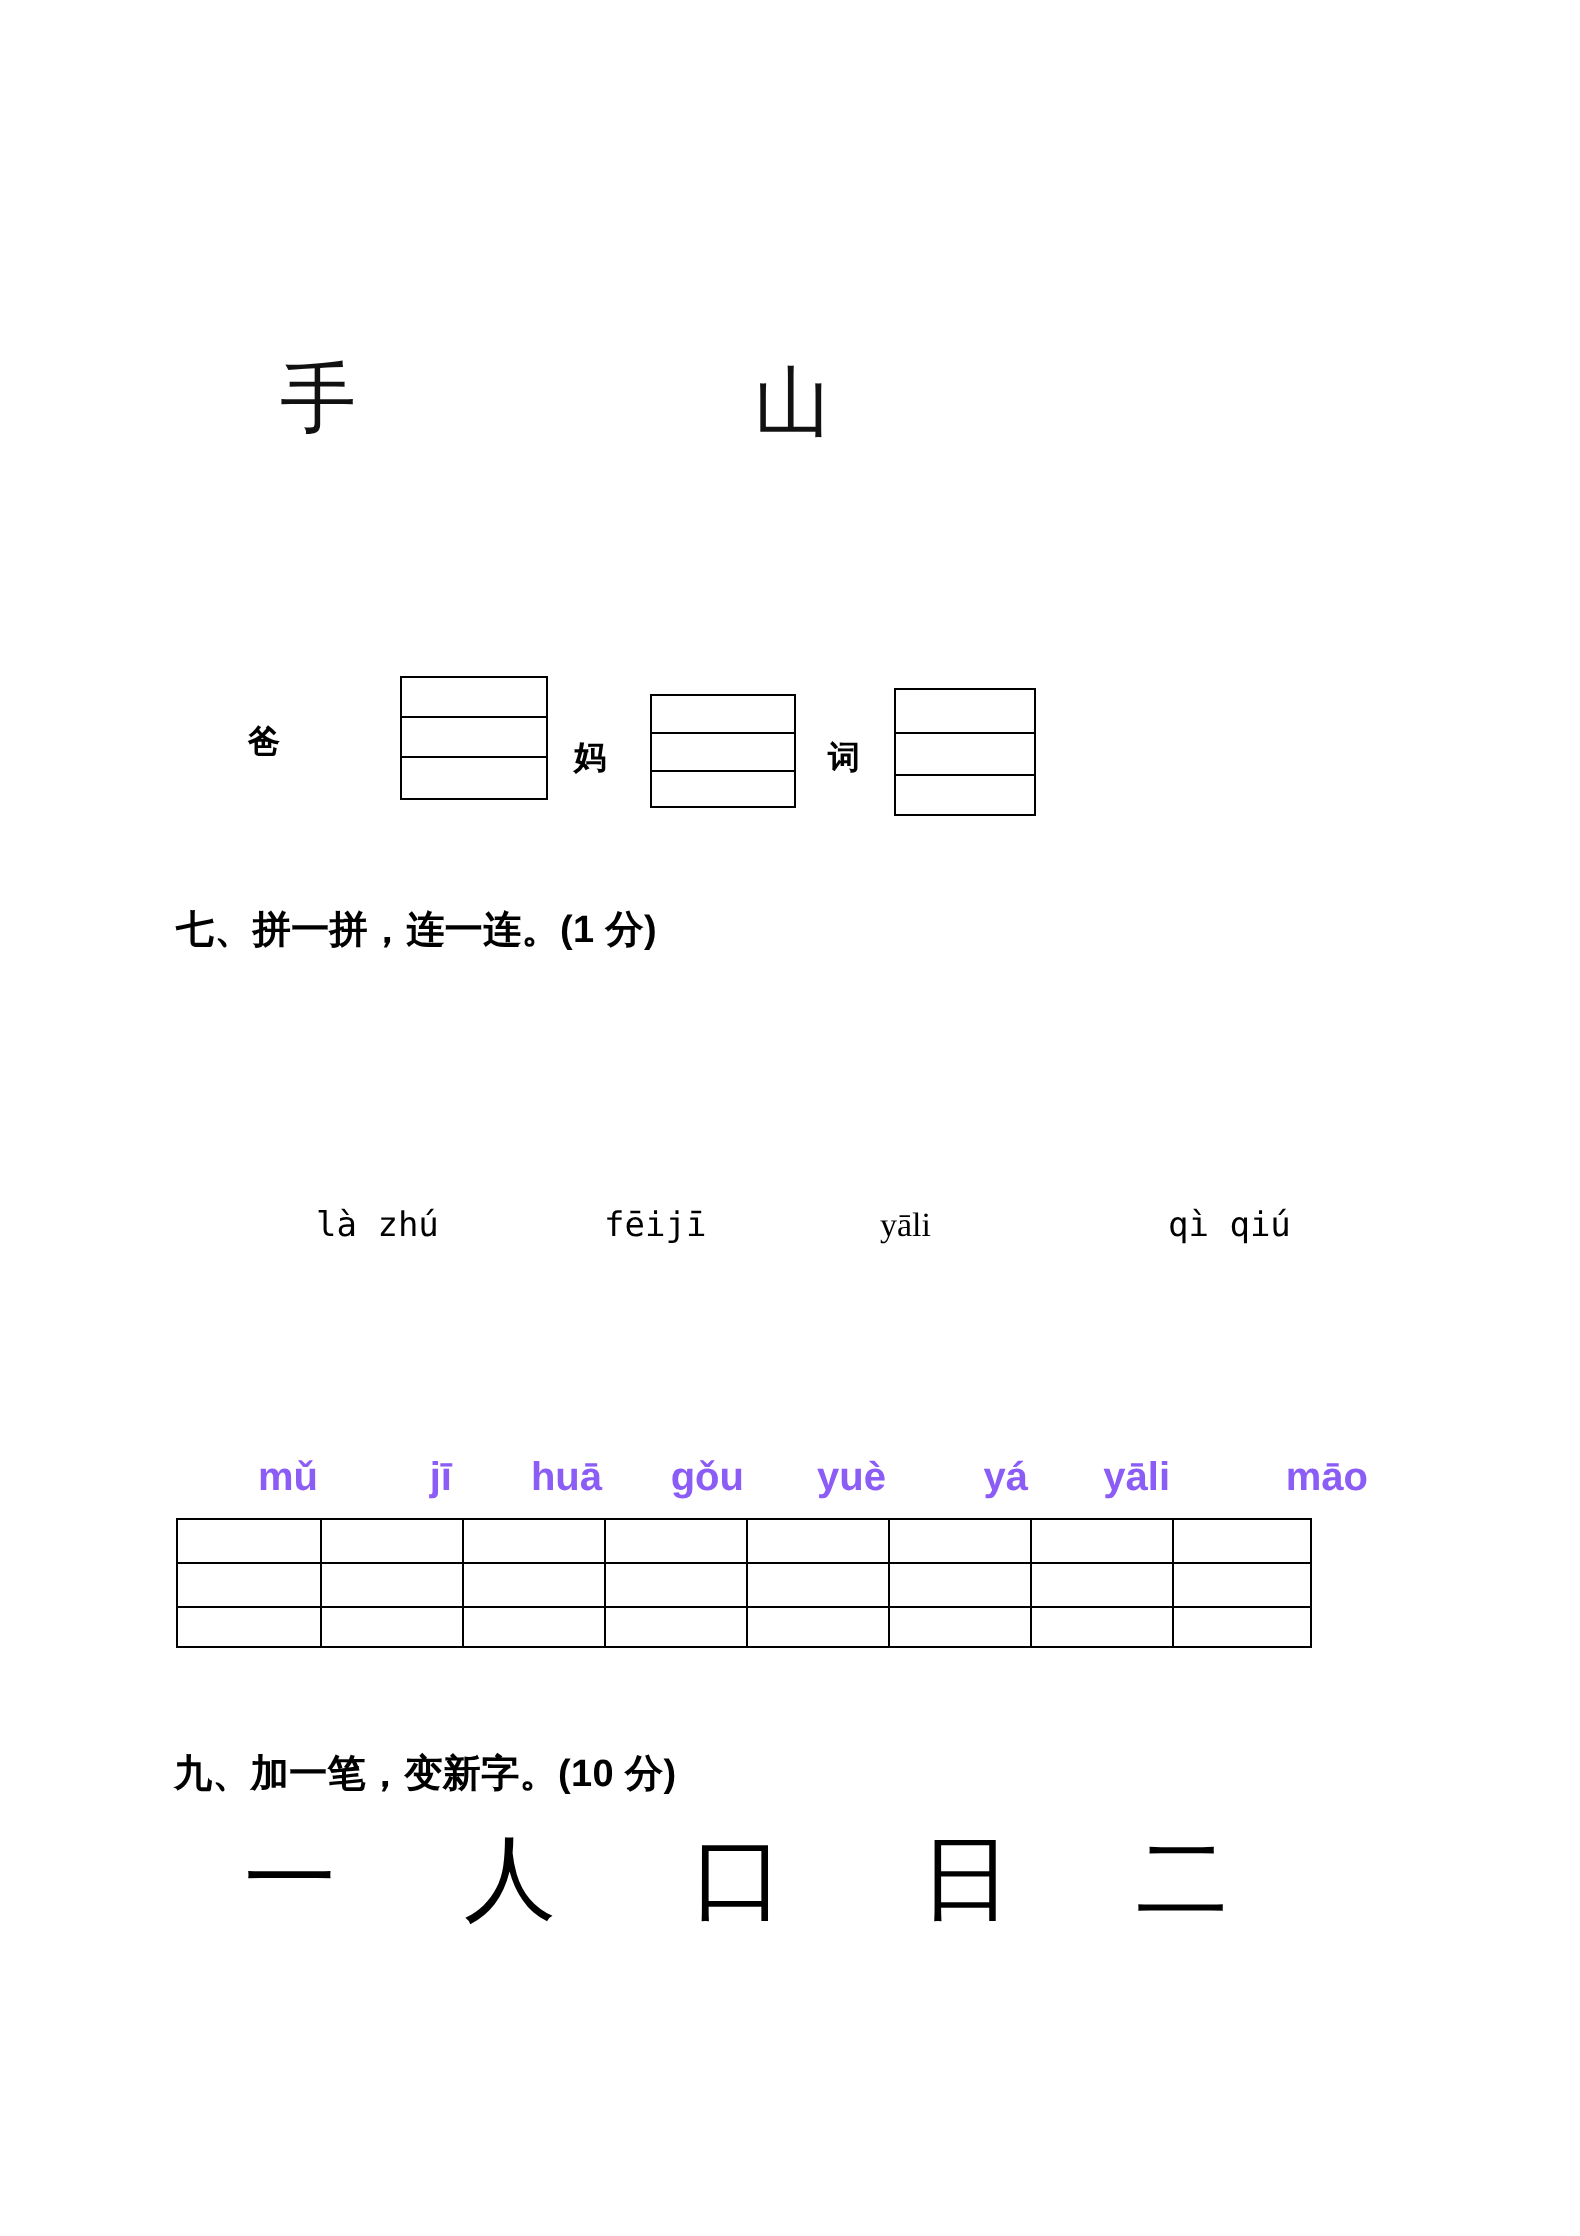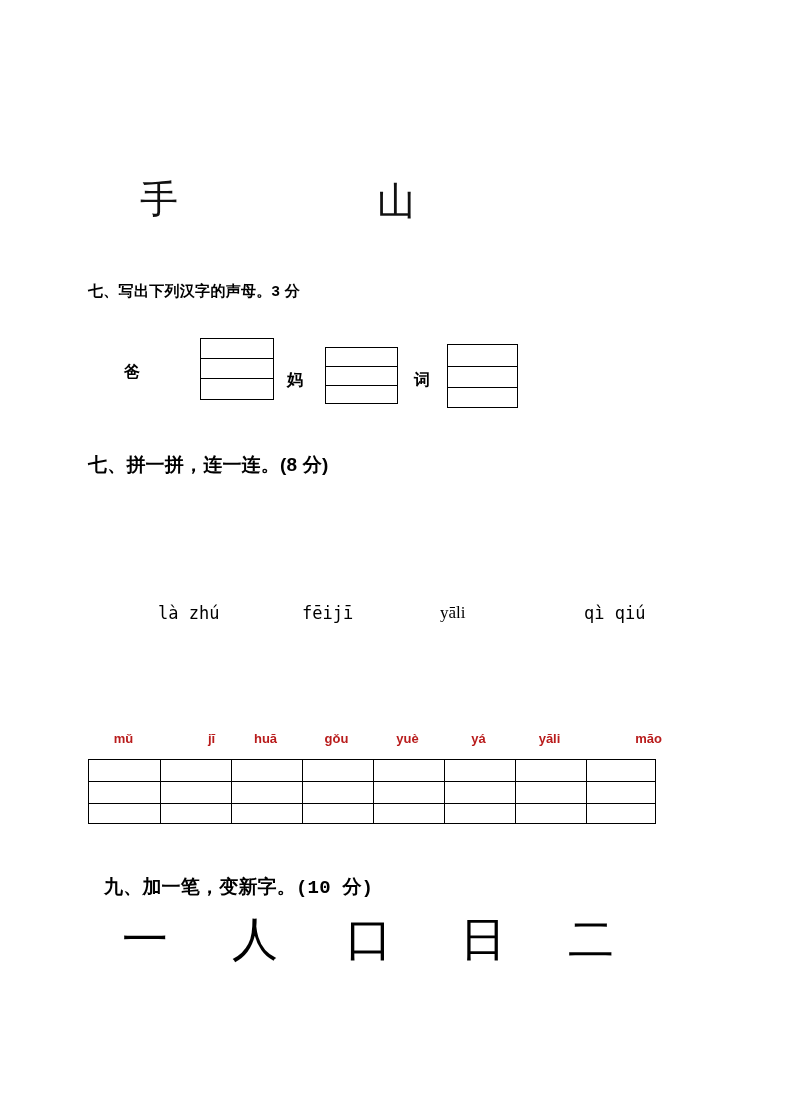--- a/index.html
+++ b/index.html
@@ -53,21 +53,21 @@
     letter-spacing: 0.3px;
   }
   .h-big {
     font-size: 19px;
     letter-spacing: 0.2px;
   }
 
   .heading.q7a { left: 88px; top: 282px; }
   .heading.q7b { left: 88px; top: 452px; }
   .heading.q8  { left: 88px; top: 684px; }
-  .heading.q9  { left: 104px; top: 874px; font-family: Liberation Mono, monospace; }
+  .heading.q9  { left: 87px; top: 874px; }
 
   
   .shengmu-row {
     position: absolute;
     left: 0;
     top: 330px;
     width: 790px;
     height: 85px;
   }
   .sm-item {
@@ -135,25 +135,25 @@
     position: absolute;
     left: 88px;
     top: 729px;
     width: 568px;
     height: 24px;
   }
   .syll-label {
     position: absolute;
     top: 0;
     width: 71px;
-    text-align: center;
-    font-size: 13px;
+    text-align: right;
+    font-size: 20px;
     font-weight: bold;
     line-height: 20px;
-    color: #b91c1c;
+    color: #8b5cf6;
   }
 
   .syll-grid {
     position: absolute;
     left: 88px;
     top: 759px;
     width: 568px;
     height: 65px;
     border: 1.7px solid #000000;
     box-sizing: border-box;
@@ -200,21 +200,20 @@
 </head>
 <body>
 
 <div class="page">
 
   <div class="hw-row">
     <div class="hw-char c0">手</div>
     <div class="hw-char c1">山</div>
   </div>
 
-  <div class="heading h-small q7a">七、写出下列汉字的声母。3 分</div>
 
   <div class="shengmu-row">
 
     <div class="sm-item i0">
       <div class="sm-char">爸</div>
       <div class="sm-box">
         <div class="sm-line l1"></div>
         <div class="sm-line l2"></div>
       </div>
     </div>
@@ -230,33 +229,33 @@
     <div class="sm-item i2">
       <div class="sm-char">词</div>
       <div class="sm-box">
         <div class="sm-line l1"></div>
         <div class="sm-line l2"></div>
       </div>
     </div>
 
   </div>
 
-  <div class="heading h-big q7b">七、拼一拼，连一连。(8 分)</div>
+  <div class="heading h-big q7b">七、拼一拼，连一连。(1 分)</div>
 
   <div class="match-row">
     <div class="match-word w0">là zhú</div>
     <div class="match-word w1">fēijī</div>
     <div class="match-word w2">yāli</div>
     <div class="match-word w3">qì qiú</div>
   </div>
 
 
   <div class="syll-labels">
     <div class="syll-label" style="left:0px">mǔ</div>
-    <div class="syll-label" style="left:88px">jī</div>
+    <div class="syll-label" style="left:67px">jī</div>
     <div class="syll-label" style="left:142px">huā</div>
     <div class="syll-label" style="left:213px">gǒu</div>
     <div class="syll-label" style="left:284px">yuè</div>
     <div class="syll-label" style="left:355px">yá</div>
     <div class="syll-label" style="left:426px">yāli</div>
     <div class="syll-label" style="left:525px">māo</div>
   </div>
 
   <div class="syll-grid">
     <div class="vline" style="left:71px"></div>

